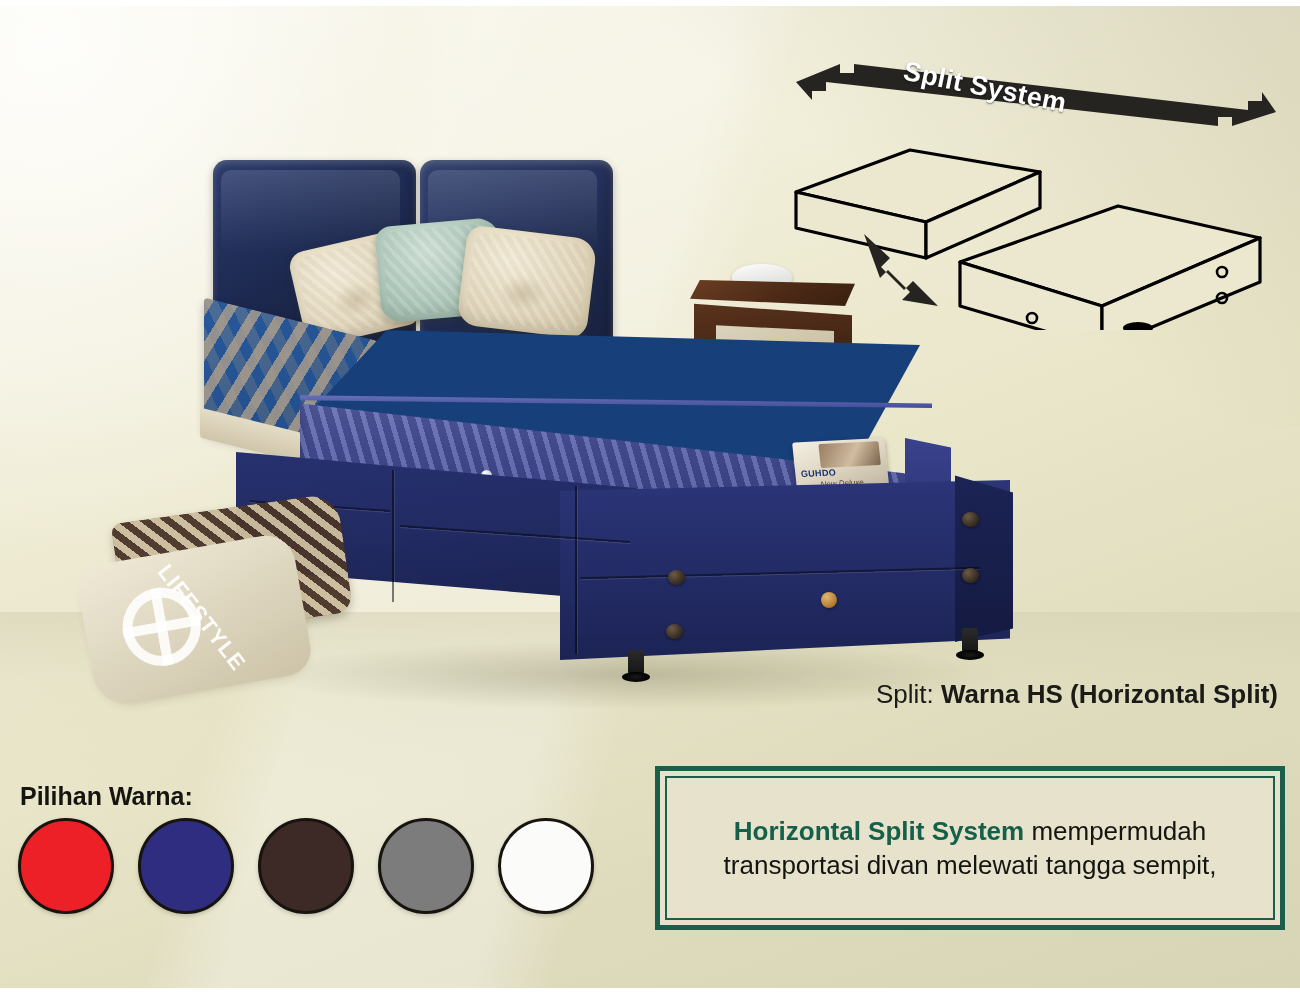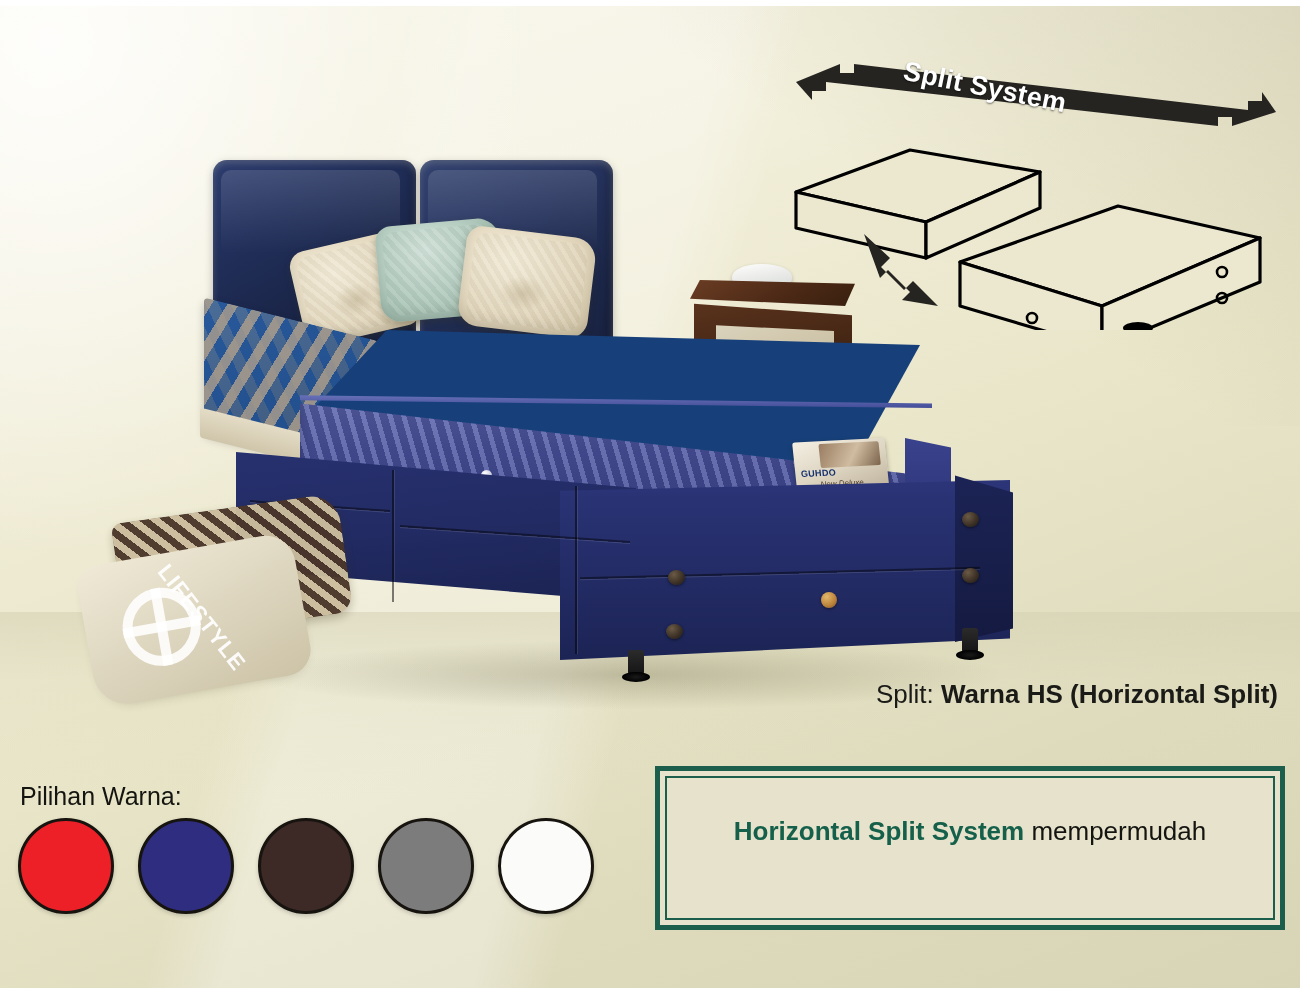--- a/index.html
+++ b/index.html
@@ -311,21 +311,21 @@
     color:#1a1a16;font-size:26px;line-height:1.26;
     white-space:nowrap;
   }
   .caption-1{top:641px;}
   .caption-2{top:678px;}
   .caption b{font-weight:bold;}
 
   
   .warna-title{
     position:absolute;left:20px;top:782px;
-    font-size:25px;font-weight:normal;color:#141410;
+    font-size:25px;font-weight:bold;color:#141410;
   }
   .swatches{position:absolute;left:18px;top:818px;display:flex;gap:24px;}
   .swatch{
     width:96px;height:96px;border-radius:50%;
     border:3px solid #17140f;
     box-sizing:border-box;
     box-shadow:0 2px 4px rgba(0,0,0,.18);
   }
 
   
@@ -484,19 +484,19 @@
     <div class="swatch" style="background:#2e2d7f;"></div>
     <div class="swatch" style="background:#3d2925;"></div>
     <div class="swatch" style="background:#7c7c7c;"></div>
     <div class="swatch" style="background:#fbfbfa;"></div>
   </div>
 
   <div class="infobox">
     <div class="infobox-inner">
       <div class="infotext">
         <span class="hl">Horizontal Split System</span><span> mempermudah</span><br>
-        <br>
+        <span>transportasi divan melewati tangga sempit,</span><br>
       </div>
     </div>
   </div>
 
   <div class="strip-bottom"></div>
 </div>
 
 </body></html>

